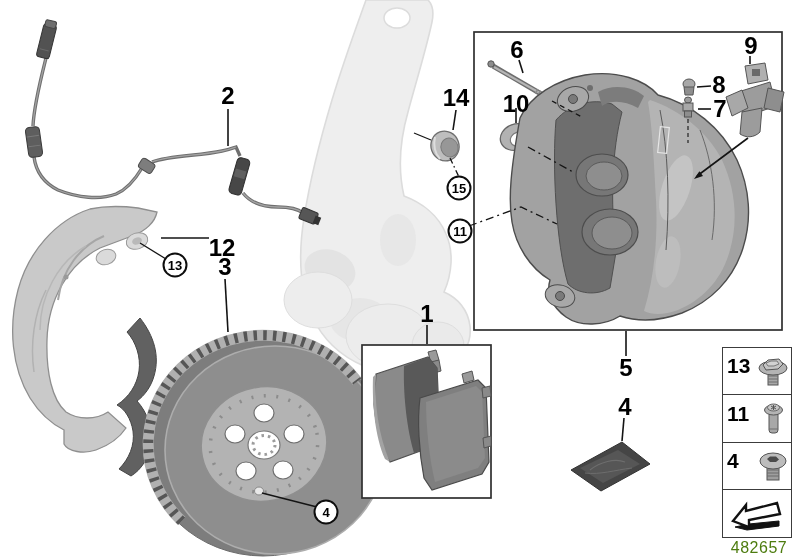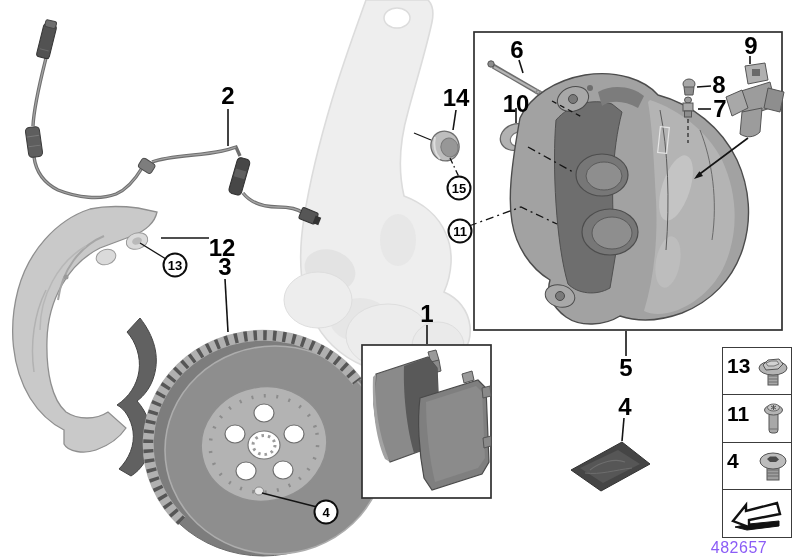--- a/index.html
+++ b/index.html
@@ -11,22 +11,22 @@
   .circ{position:absolute;width:21px;height:21px;border:2.2px solid #0d0d0d;border-radius:50%;
         background:#fff;font-weight:bold;font-size:13px;line-height:21px;text-align:center;
         transform:translate(-50%,-50%);color:#000;}
   #legend{position:absolute;left:722px;top:347px;width:70px;height:191px;
           display:flex;flex-direction:column;}
   .lrow{border:1.6px solid #3c3c3c;background:#fff;flex:1;display:flex;align-items:center;
         margin-top:-1.6px;}
   .lrow:first-child{margin-top:0;}
   .lnum{font-weight:bold;font-size:21px;color:#000;padding:0 0 10px 4px;min-width:26px;}
   .licon{flex:1;display:flex;justify-content:center;align-items:center;}
-  #pn{position:absolute;left:704px;top:539px;width:70px;text-align:center;font-size:16px;
-      color:#8b5cf6;letter-spacing:.5px;}
+  #pn{position:absolute;left:724px;top:539px;width:70px;text-align:center;font-size:16px;
+      color:#4d7c0f;letter-spacing:.5px;}
 </style>
 </head>
 <body>
 
 <div id="stage">
 
 <svg id="art" width="800" height="560" viewBox="0 0 800 560">
 
   <g>
     <path d="M366,0 C356,28 344,60 332,100 C320,140 310,180 304,218 C298,256 300,290 312,316

